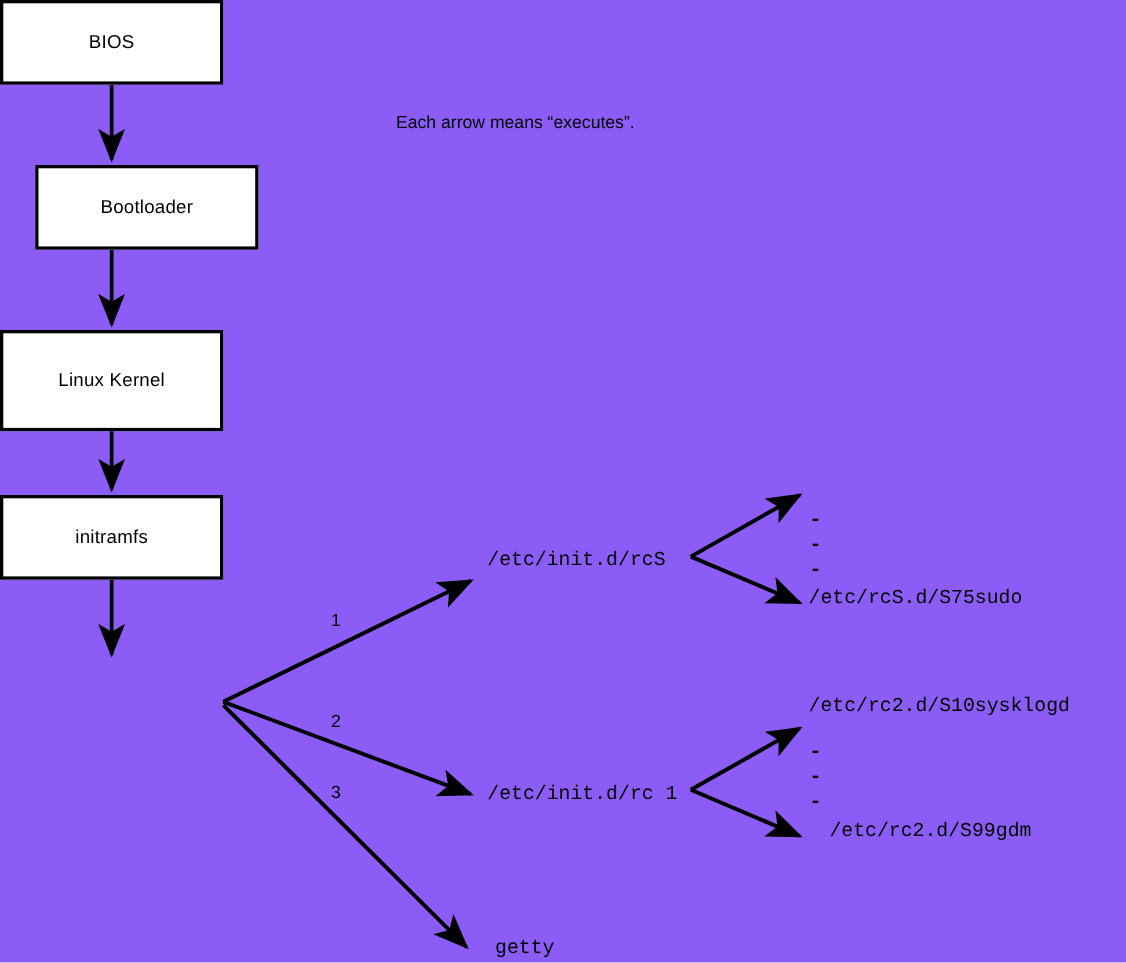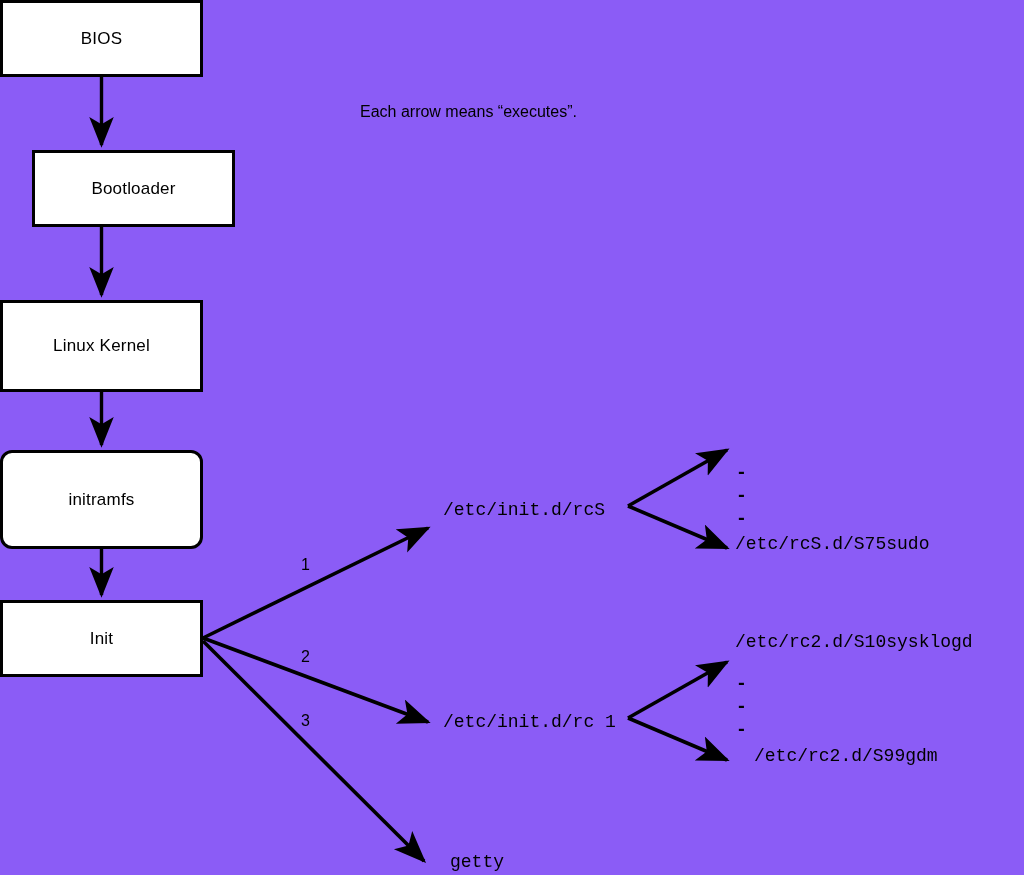--- a/index.html
+++ b/index.html
@@ -98,27 +98,24 @@
   </div>
 
   <div class="node-box" style="left:0px; top:150px; width:203px; height:77px;margin-left:32px;">
     <span>Bootloader</span>
   </div>
 
   <div class="node-box" style="left:0px; top:300px; width:203px; height:92px;">
     <span>Linux Kernel</span>
   </div>
 
-  <div class="node-box" style="left:0px; top:450px; width:203px; height:99px;border-radius:12px;">
+  <div class="node-box" style="left:0px; top:450px; width:203px; height:77px;">
     <span>initramfs</span>
   </div>
 
-  <div class="node-box" style="left:0px; top:600px; width:203px; height:77px;">
-    <span>Init</span>
-  </div>
 
   <div class="note-text" style="left:360px; top:103px;">Each arrow means “executes”.</div>
 
   <div class="edge-num" style="left:301px; top:556px;">1</div>
   <div class="edge-num" style="left:301px; top:648px;">2</div>
   <div class="edge-num" style="left:301px; top:712px;">3</div>
 
   <div class="mono-label" style="left:443px; top:500px;">/etc/init.d/rcS</div>
   <div class="mono-label" style="left:443px; top:712px;">/etc/init.d/rc 1</div>
   <div class="mono-label" style="left:450px; top:852px;">getty</div>

